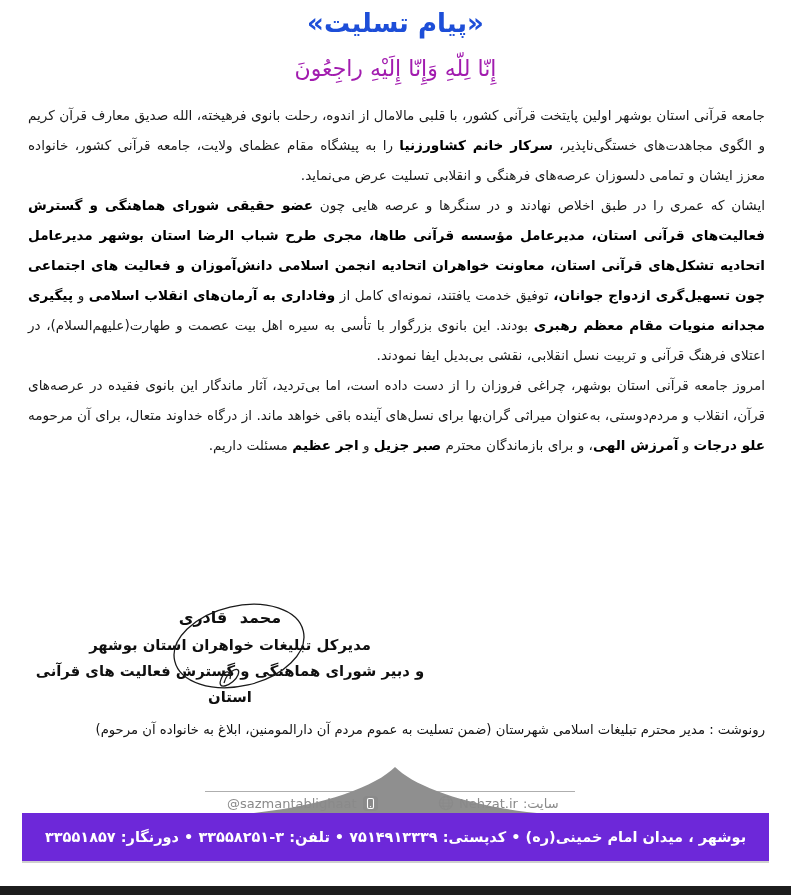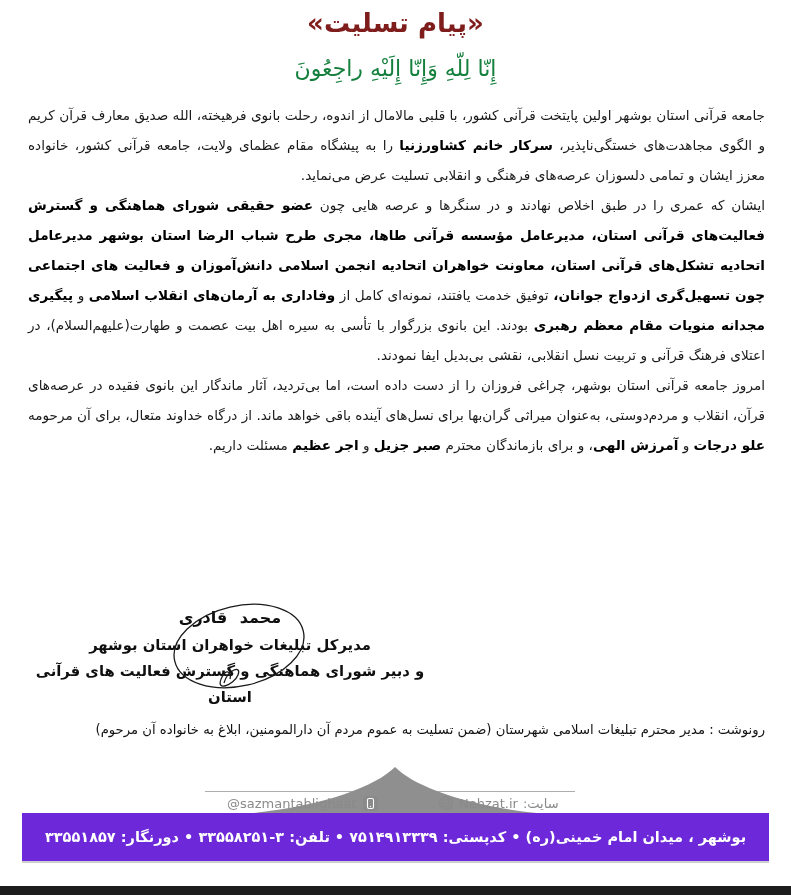--- a/index.html
+++ b/index.html
@@ -4,26 +4,26 @@
 <style>
   html,body { margin:0; padding:0; background:#ffffff; }
   .page {
     position:relative; width:791px; height:895px; margin:0 auto;
     background:#ffffff; overflow:hidden;
     font-family:"DejaVu Sans", sans-serif; color:#1a1a1a;
   }
   
   .doc-title {
     position:absolute; top:8px; left:0; right:0;
-    text-align:center; font-size:26px; font-weight:bold; color:#7f1d1d;
+    text-align:center; font-size:26px; font-weight:bold; color:#1d4ed8;
     direction:rtl;
   }
   .istirja {
     position:absolute; top:56px; left:0; right:0;
-    text-align:center; font-size:22px; color:#15803d; direction:rtl;
+    text-align:center; font-size:22px; color:#a21caf; direction:rtl;
   }
   
   .body-text {
     position:absolute; top:100px; left:28px; right:26px;
     direction:rtl; text-align:justify; text-align-last:right;
     font-size:13.6px; line-height:30px; color:#1a1a1a;
   }
   .body-text p { margin:0; }
   .body-text b { color:#000; }
   

